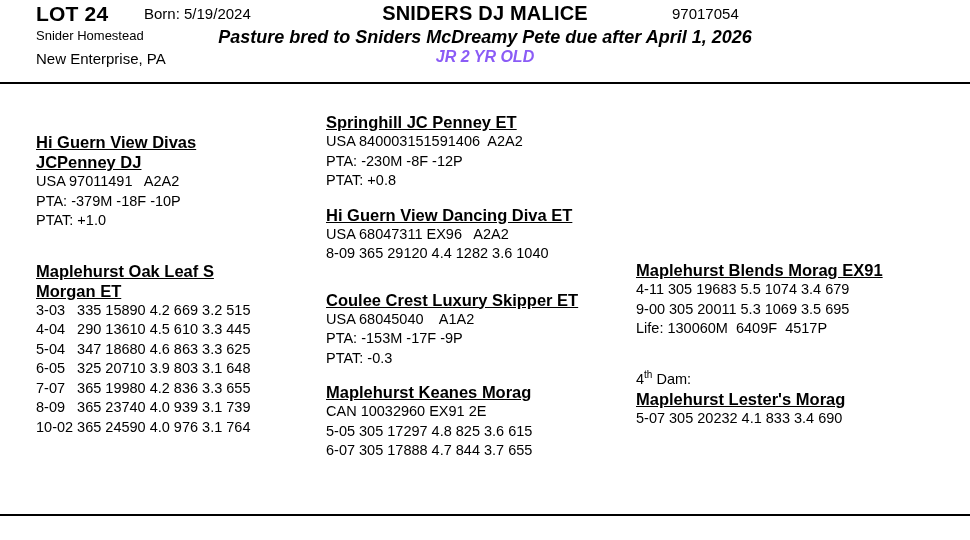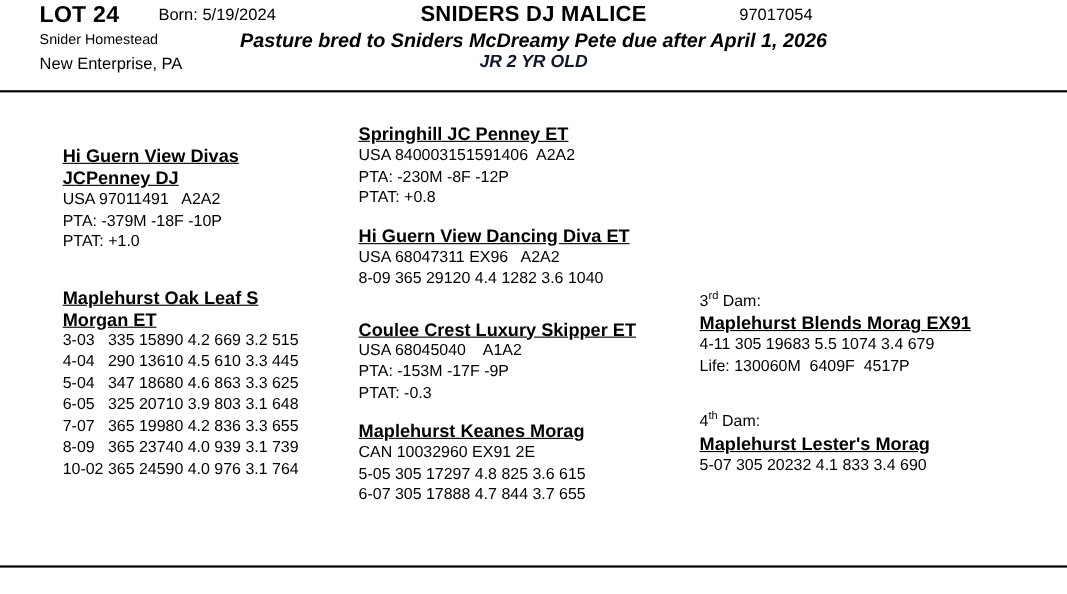--- a/index.html
+++ b/index.html
@@ -85,21 +85,21 @@
     left: 0;
     width: 970px;
     height: 2px;
     background: #000000;
   }
   .rule-top { top: 82px; }
   .rule-bottom { top: 514px; }
 
   
   .col { position: absolute; }
-  .col-1 { left: 36px; top: 132px; width: 280px; margin-left: 21px; }
+  .col-1 { left: 36px; top: 132px; width: 280px; }
   .col-2 { left: 326px; top: 112px; width: 300px; }
   .col-3 { left: 636px; top: 260px; width: 320px; }
 
   .entry { margin-bottom: 4px; }
   .entry-name {
     font-size: 16.5px;
     font-weight: bold;
     text-decoration: underline;
     line-height: 20px;
     white-space: pre-line;
@@ -125,21 +125,21 @@
 <div class="page">
 
   <div class="header">
     <div class="lot-title">LOT 24</div>
     <div class="born">Born: 5/19/2024</div>
     <div class="animal-name">SNIDERS DJ MALICE</div>
     <div class="reg-number">97017054</div>
     <div class="farm">Snider Homestead</div>
     <div class="location">New Enterprise, PA</div>
     <div class="breeding-note">Pasture bred to Sniders McDreamy Pete due after April 1, 2026</div>
-    <div class="age-note" style="color: #0f172a;">JR 2 YR OLD</div>
+    <div class="age-note" style="color: #8b5cf6;">JR 2 YR OLD</div>
   </div>
 
   <div class="rule rule-top"></div>
 
   <div class="col col-1">
     <div class="entry">
       <div class="entry-name">Hi Guern View Divas
 JCPenney DJ</div>
       <div class="entry-line">USA 97011491   A2A2</div>
       <div class="entry-line">PTA: -379M -18F -10P</div>
@@ -183,23 +183,23 @@
     <div class="entry">
       <div class="entry-name">Maplehurst Keanes Morag</div>
       <div class="entry-line">CAN 10032960 EX91 2E</div>
       <div class="entry-line">5-05 305 17297 4.8 825 3.6 615</div>
       <div class="entry-line">6-07 305 17888 4.7 844 3.7 655</div>
     </div>
   </div>
 
   <div class="col col-3">
     <div class="entry">
-      <div class="dam-label"><span>3</span><span class="sup">rd</span><span> Dam:</span></div>
       <div class="entry-name">Maplehurst Blends Morag EX91</div>
       <div class="entry-line">4-11 305 19683 5.5 1074 3.4 679</div>
+      <div class="entry-line">9-00 305 20011 5.3 1069 3.5 695</div>
       <div class="entry-line">Life: 130060M  6409F  4517P</div>
     </div>
     <div class="gap-md"></div>
     <div class="entry">
       <div class="dam-label"><span>4</span><span class="sup">th</span><span> Dam:</span></div>
       <div class="entry-name">Maplehurst Lester's Morag</div>
       <div class="entry-line">5-07 305 20232 4.1 833 3.4 690</div>
     </div>
   </div>
 

